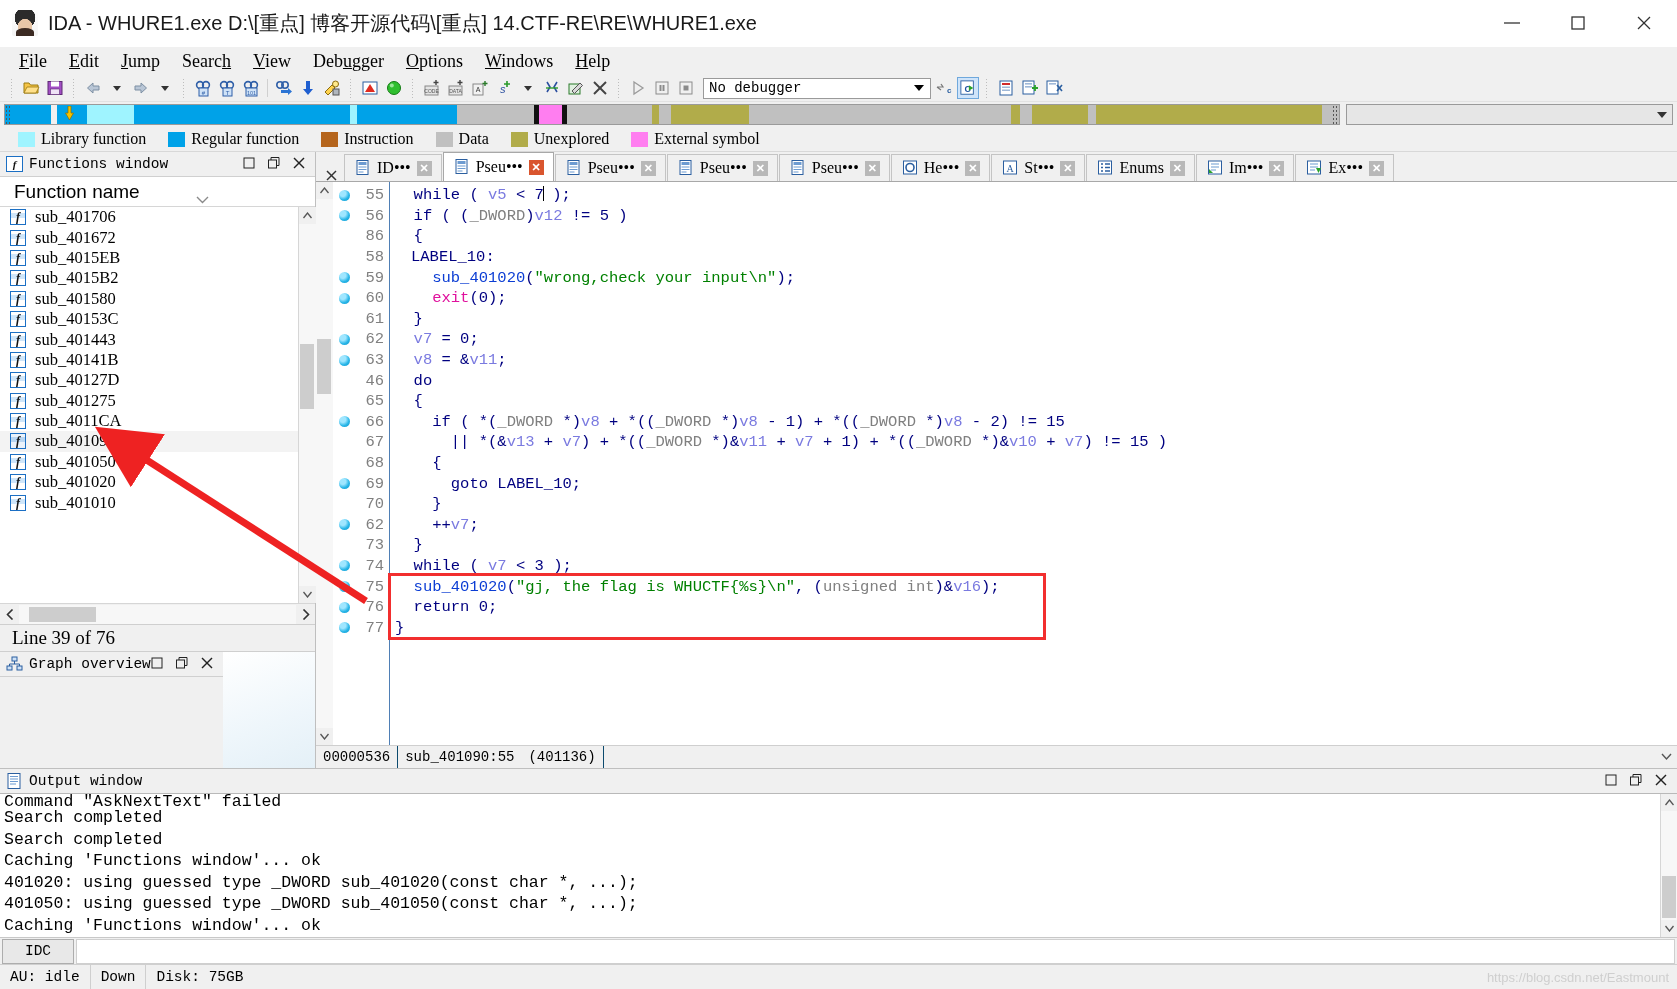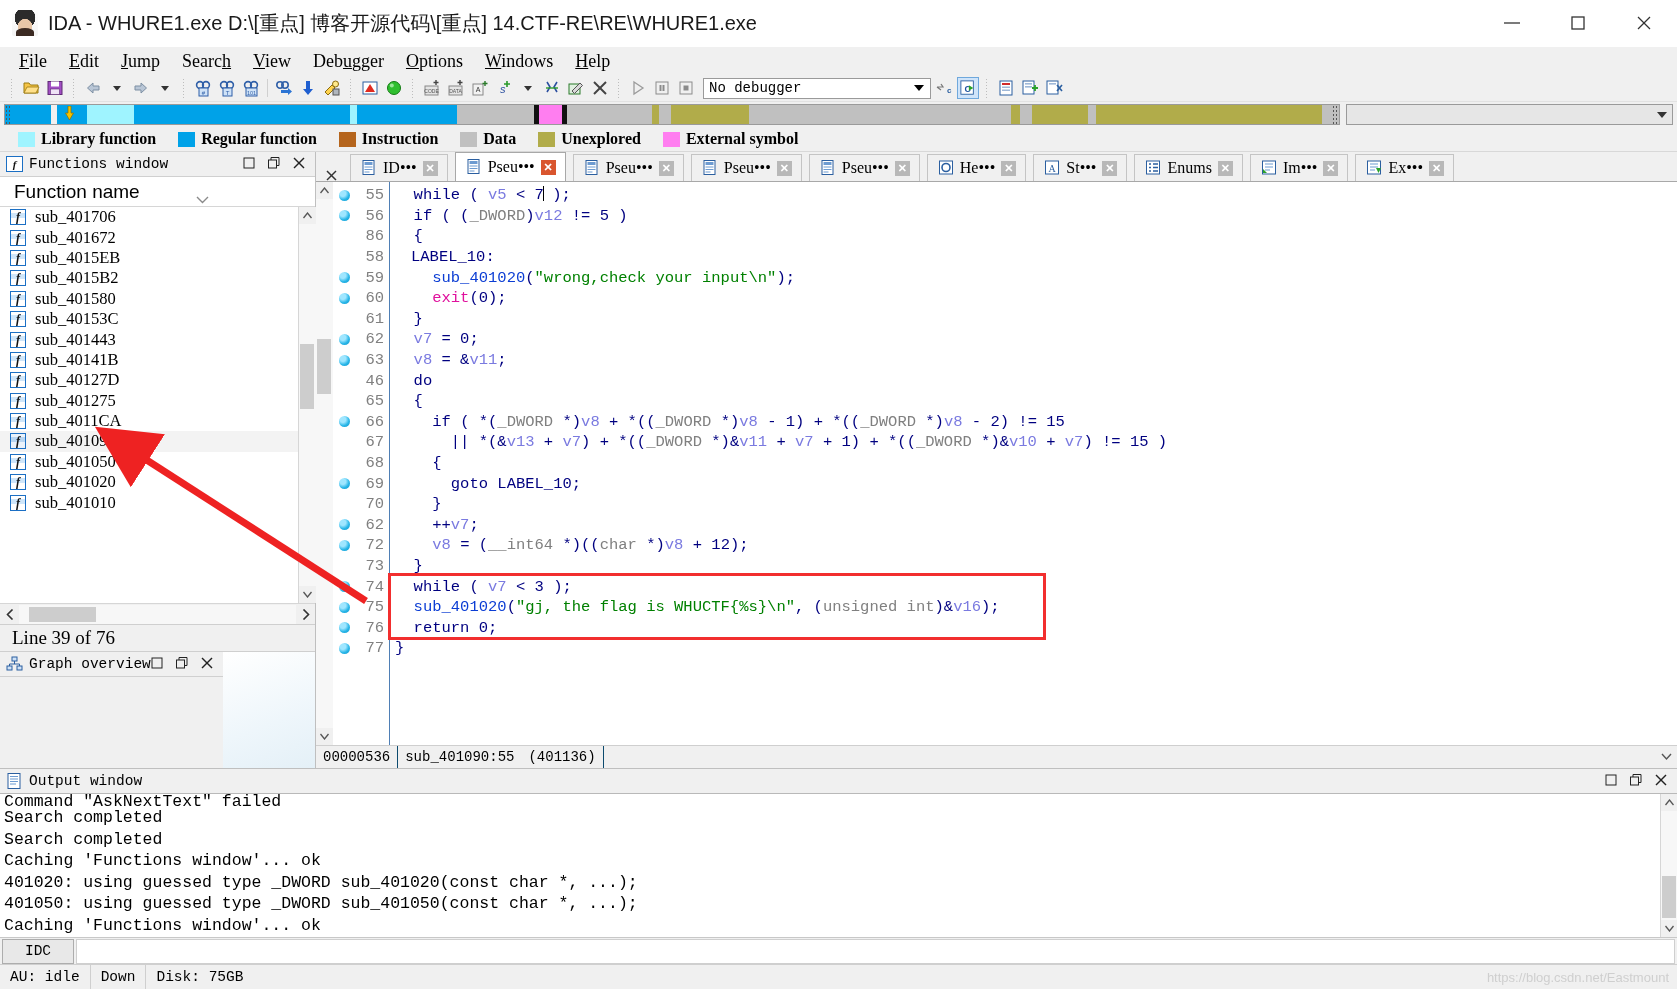--- a/index.html
+++ b/index.html
@@ -124,21 +124,21 @@
     border-left: 5px solid transparent; border-right: 5px solid transparent;
     border-top: 6px solid #333;
   }
 
   
   .legend {
     height: 24px; min-height: 24px; background: #f0f0f0;
     display: flex; align-items: center; padding-left: 18px; gap: 6px;
     font-family: "Liberation Serif", serif; font-size: 16px; color: #000;
   }
-  .legend-item { display: flex; align-items: center; gap: 6px; margin-right: 16px; font-weight: bold; }
+  .legend-item { display: flex; align-items: center; gap: 6px; margin-right: 16px; }
   .legend-sw { width: 17px; height: 15px; }
 
   
   .main {
     flex: 1; display: flex; min-height: 0;
     border-top: 1px solid #d8d8d8;
   }
 
   
   .leftcol { width: 316px; min-width: 316px; display: flex; flex-direction: column;
@@ -204,21 +204,21 @@
   .graph-panel { height: 116px; min-height: 116px; display: flex; flex-direction: row; }
   .graph-canvas {
     flex: 1; background: linear-gradient(160deg,#ffffff 0%, #eef6fb 60%, #e4f0f7 100%);
     position: relative; overflow: hidden;
   }
 
   
   .rightcol { flex: 1; display: flex; flex-direction: column; min-width: 0; background: #f0f0f0; }
   .tabbar {
     height: 30px; min-height: 30px; background: #f0f0f0;
-    display: flex; align-items: flex-end; padding-left: 2px; gap: 6px;
+    display: flex; align-items: flex-end; padding-left: 2px; gap: 0px;
     border-bottom: 1px solid #a8a8a8;
   }
   .tabbar .pre-x { width: 26px; display: flex; align-items: center; justify-content: center; }
   .tab {
     height: 27px; display: flex; align-items: center; gap: 6px;
     padding: 0 9px 0 10px; margin-right: 1px;
     background: #f0f0f0; border: 1px solid #c4c4c4; border-bottom: none;
     font-family: "Liberation Serif", serif; font-size: 16px; color: #000;
     position: relative; white-space: nowrap;
   }
@@ -942,21 +942,20 @@
               <div class="cline"><span class="bp"><i></i></span><span class="lnum">62</span><span class="ctext"><span class="plain">  </span><span class="var">v7</span><span class="plain"> = 0;</span></span></div>
               <div class="cline"><span class="bp"><i></i></span><span class="lnum">63</span><span class="ctext"><span class="plain">  </span><span class="var">v8</span><span class="plain"> = &amp;</span><span class="var">v11</span><span class="plain">;</span></span></div>
               <div class="cline"><span class="bp"></span><span class="lnum">46</span><span class="ctext"><span class="plain">  </span><span class="kw">do</span></span></div>
               <div class="cline"><span class="bp"></span><span class="lnum">65</span><span class="ctext"><span class="plain">  {</span></span></div>
               <div class="cline"><span class="bp"><i></i></span><span class="lnum">66</span><span class="ctext"><span class="plain">    </span><span class="kw">if</span><span class="plain"> ( *(</span><span class="typ">_DWORD </span><span class="plain">*)</span><span class="var">v8</span><span class="plain"> + *((</span><span class="typ">_DWORD </span><span class="plain">*)</span><span class="var">v8</span><span class="plain"> - 1) + *((</span><span class="typ">_DWORD </span><span class="plain">*)</span><span class="var">v8</span><span class="plain"> - 2) != 15</span></span></div>
               <div class="cline"><span class="bp"></span><span class="lnum">67</span><span class="ctext"><span class="plain">      || *(&amp;</span><span class="var">v13</span><span class="plain"> + </span><span class="var">v7</span><span class="plain">) + *((</span><span class="typ">_DWORD </span><span class="plain">*)&amp;</span><span class="var">v11</span><span class="plain"> + </span><span class="var">v7</span><span class="plain"> + 1) + *((</span><span class="typ">_DWORD </span><span class="plain">*)&amp;</span><span class="var">v10</span><span class="plain"> + </span><span class="var">v7</span><span class="plain">) != 15 )</span></span></div>
               <div class="cline"><span class="bp"></span><span class="lnum">68</span><span class="ctext"><span class="plain">    {</span></span></div>
               <div class="cline"><span class="bp"><i></i></span><span class="lnum">69</span><span class="ctext"><span class="plain">      </span><span class="kw">goto</span><span class="plain"> LABEL_10;</span></span></div>
               <div class="cline"><span class="bp"></span><span class="lnum">70</span><span class="ctext"><span class="plain">    }</span></span></div>
               <div class="cline"><span class="bp"><i></i></span><span class="lnum">62</span><span class="ctext"><span class="plain">    ++</span><span class="var">v7</span><span class="plain">;</span></span></div>
-              <div class="cline"><span class="bp"><i></i></span><span class="lnum">72</span><span class="ctext"><span class="plain">    </span><span class="var">v8</span><span class="plain"> = (</span><span class="typ">__int64 </span><span class="plain">*)((</span><span class="typ">char </span><span class="plain">*)</span><span class="var">v8</span><span class="plain"> + 12);</span></span></div>
               <div class="cline"><span class="bp"></span><span class="lnum">73</span><span class="ctext"><span class="plain">  }</span></span></div>
               <div class="cline"><span class="bp"><i></i></span><span class="lnum">74</span><span class="ctext"><span class="plain">  </span><span class="kw">while</span><span class="plain"> ( </span><span class="var">v7</span><span class="plain"> &lt; 3 );</span></span></div>
               <div class="cline"><span class="bp"><i></i></span><span class="lnum">75</span><span class="ctext"><span class="plain">  </span><span class="call">sub_401020</span><span class="plain">(</span><span class="str">"gj, the flag is WHUCTF{%s}\n"</span><span class="plain">, (</span><span class="typ">unsigned int</span><span class="plain">)&amp;</span><span class="var">v16</span><span class="plain">);</span></span></div>
               <div class="cline"><span class="bp"><i></i></span><span class="lnum">76</span><span class="ctext"><span class="plain">  </span><span class="kw">return</span><span class="plain"> 0;</span></span></div>
               <div class="cline"><span class="bp"><i></i></span><span class="lnum">77</span><span class="ctext"><span class="plain">}</span></span></div>
             </div>
           <div class="redbox" id="redbox" style="top: 391.4px; height: 66.8px; left: 55px; width: 658px; border-color: rgb(242, 46, 46);"></div>
         </div>
       </div>
 

